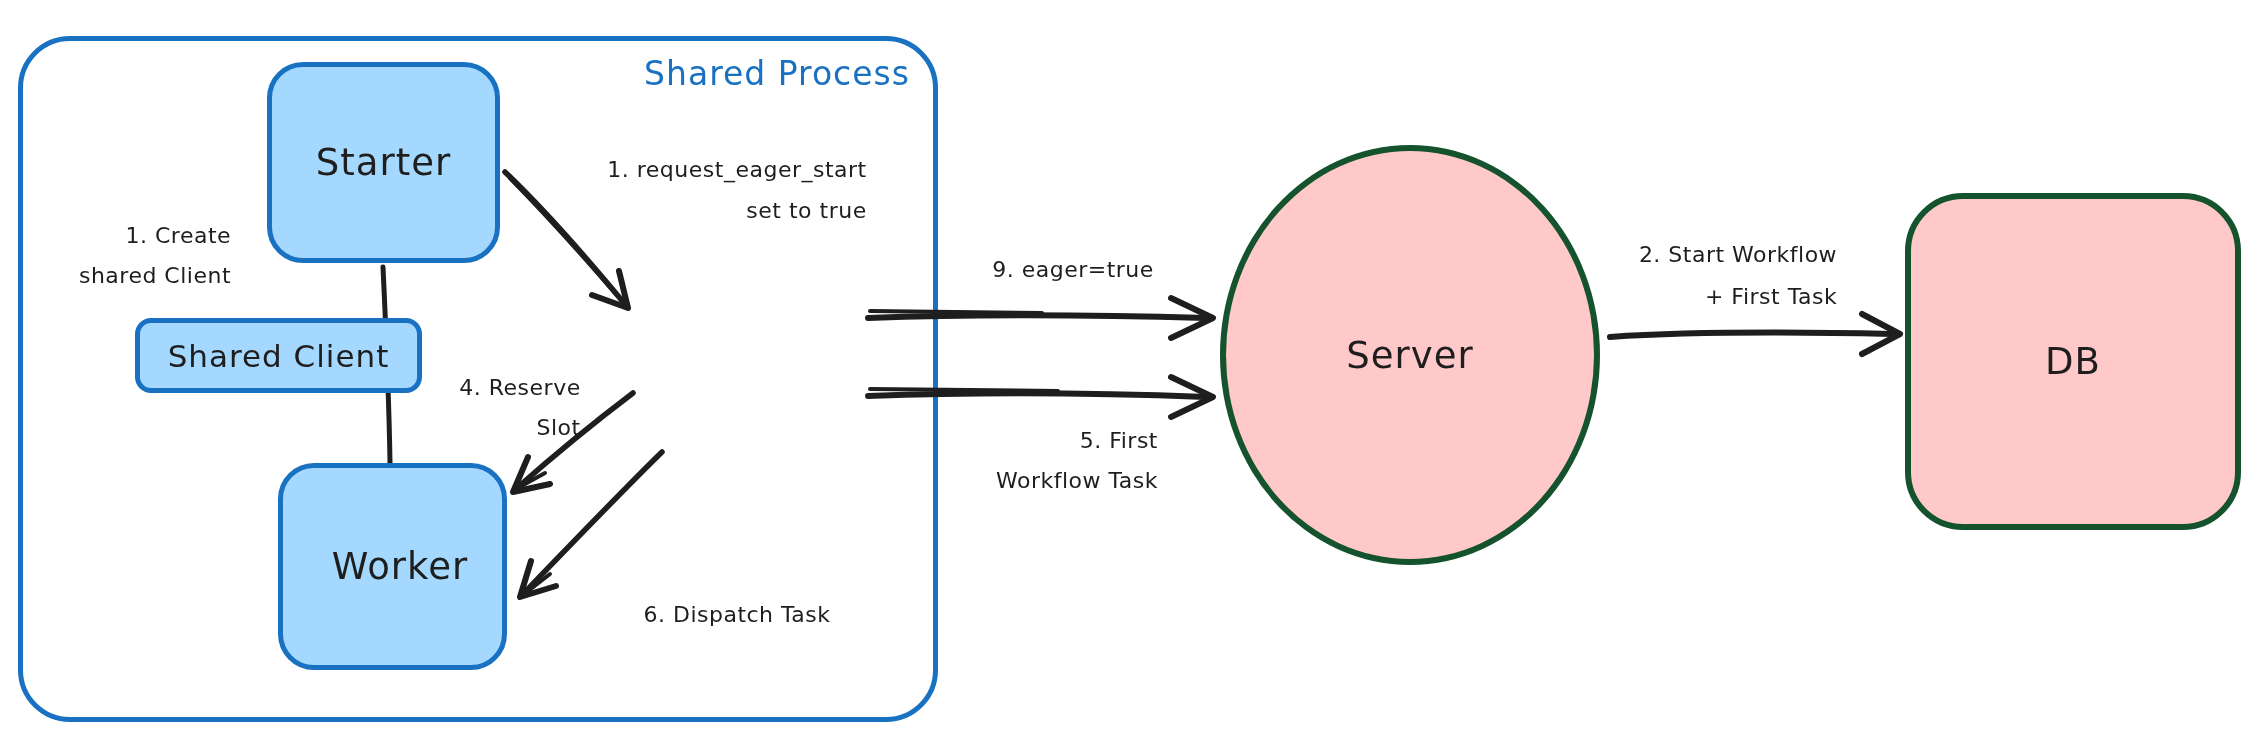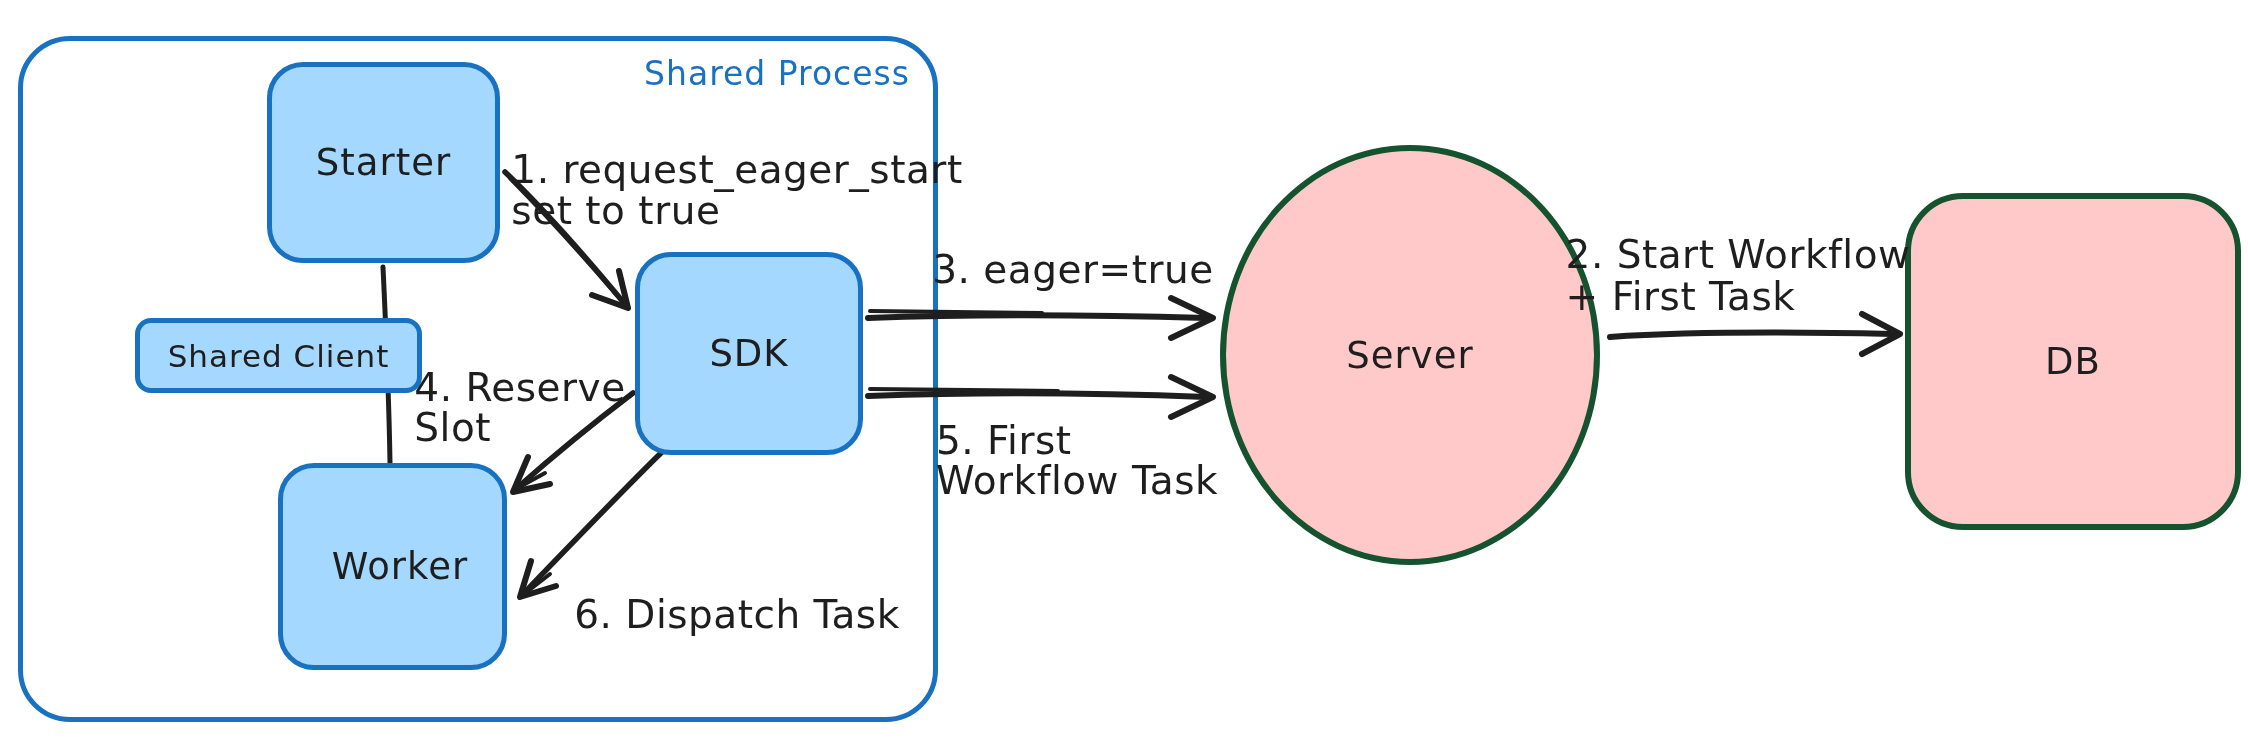--- a/index.html
+++ b/index.html
@@ -9,21 +9,21 @@
     color:#1e1e1e;
   }
   .canvas{position:relative;width:2248px;height:754px;overflow:hidden;background:#ffffff;border-radius:32px;}
 
   
   .container-box{position:absolute;z-index:0;box-sizing:border-box;}
   .wires{position:absolute;left:0;top:0;z-index:1;}
   .node{position:absolute;z-index:2;display:flex;align-items:center;justify-content:center;
         box-sizing:border-box;letter-spacing:1px;}
   .annotation{position:absolute;z-index:3;transform:translate(-50%,-50%);
-        text-align:left;white-space:pre-line;font-size:39px;line-height:40px;letter-spacing:0.5px;}
+        text-align:right;white-space:pre-line;font-size:22px;line-height:40px;letter-spacing:0.5px;}
 
   
   .shared-process{
     left:18px;top:36px;width:920px;height:686px;
     border:5px solid #1971c2;border-radius:52px;background:transparent;
   }
   .shared-process-label{
     position:absolute;z-index:3;transform:translate(-50%,-50%);
     left:777px;top:73px;color:#1971c2;font-size:33px;letter-spacing:1px;white-space:nowrap;
   }
@@ -101,34 +101,33 @@
 
   <div class="node blue starter">
     <span>Starter</span>
   </div>
   <div class="node blue shared-client">
     <span>Shared Client</span>
   </div>
   <div class="node blue worker">
     <span>Worker</span>
   </div>
-  <div class="node blue sdk">
-    <span>SDK</span>
-  </div>
   <div class="node red server">
     <span>Server</span>
   </div>
   <div class="node red db">
     <span>DB</span>
   </div>
 
+  <div class="annotation t-create">1. Create
+shared Client</div>
   <div class="annotation t-eagerstart">1. request_eager_start
 set to true</div>
   <div class="annotation t-reserve">4. Reserve
 Slot</div>
   <div class="annotation t-dispatch">6. Dispatch Task</div>
-  <div class="annotation t-eagertrue">3. eager=true</div>
+  <div class="annotation t-eagertrue">9. eager=true</div>
   <div class="annotation t-firstwft">5. First
 Workflow Task</div>
   <div class="annotation t-startwf">2. Start Workflow
 + First Task</div>
 
 </div>
 
 </body></html>

